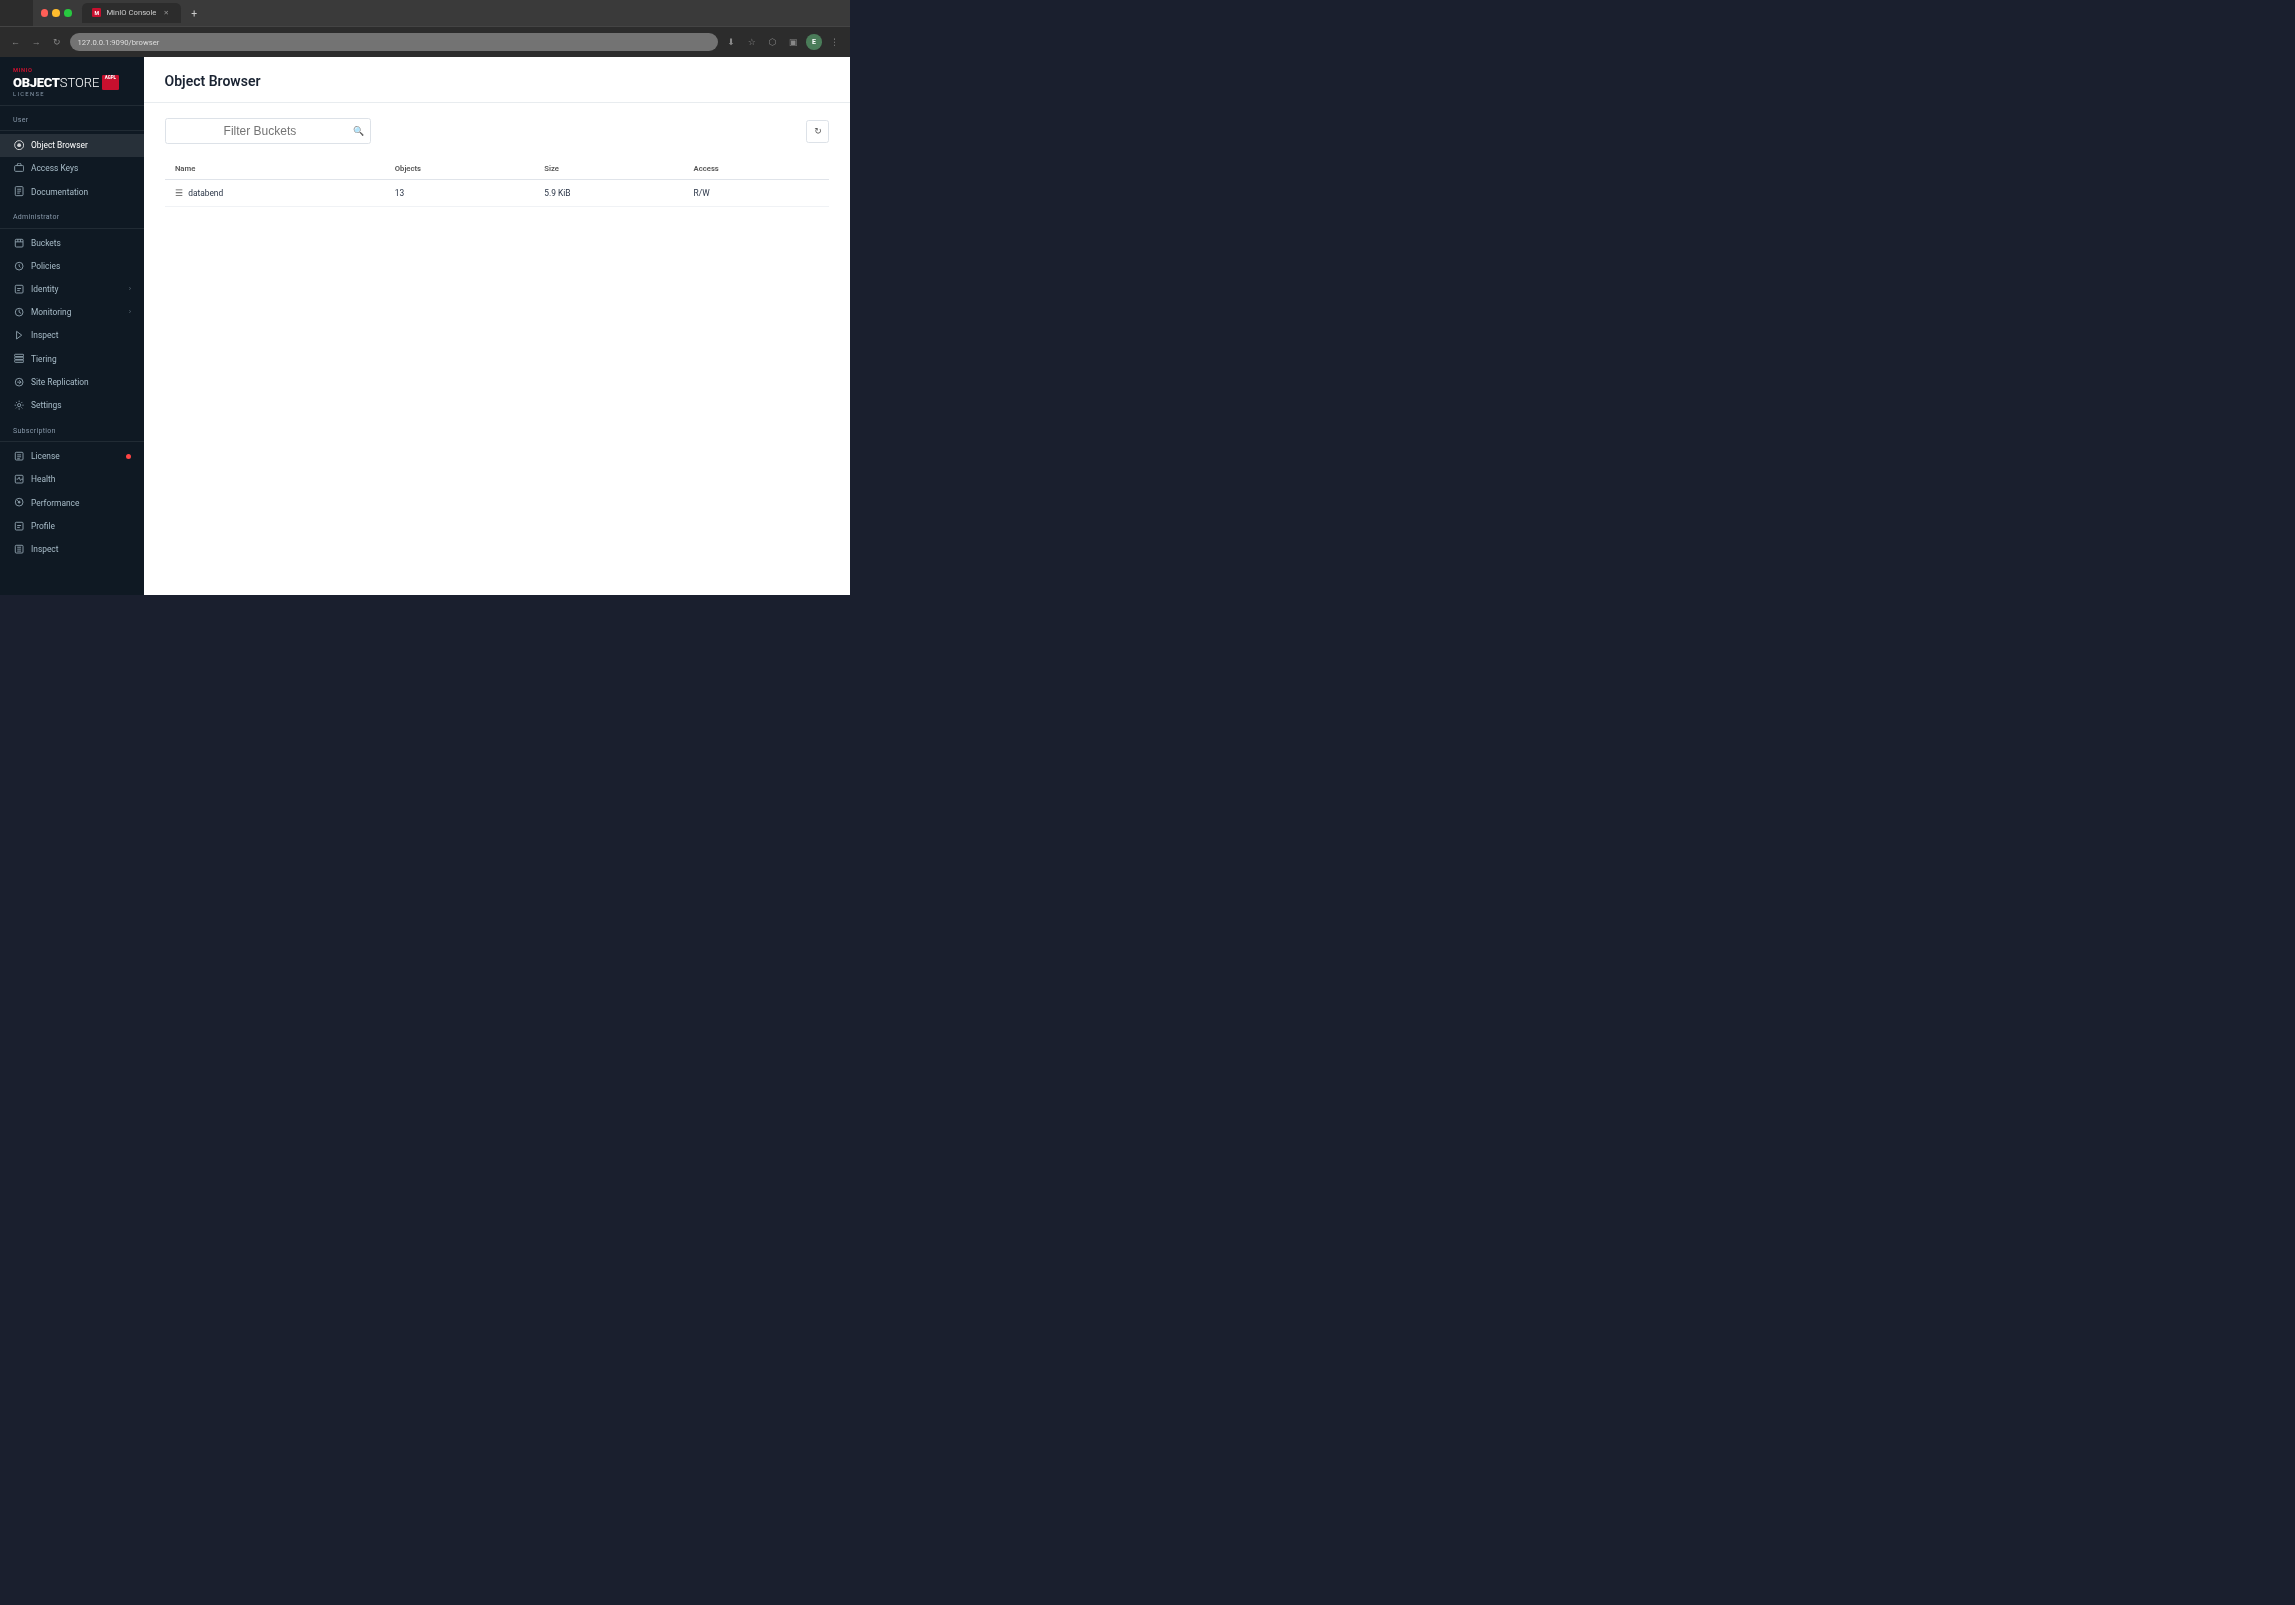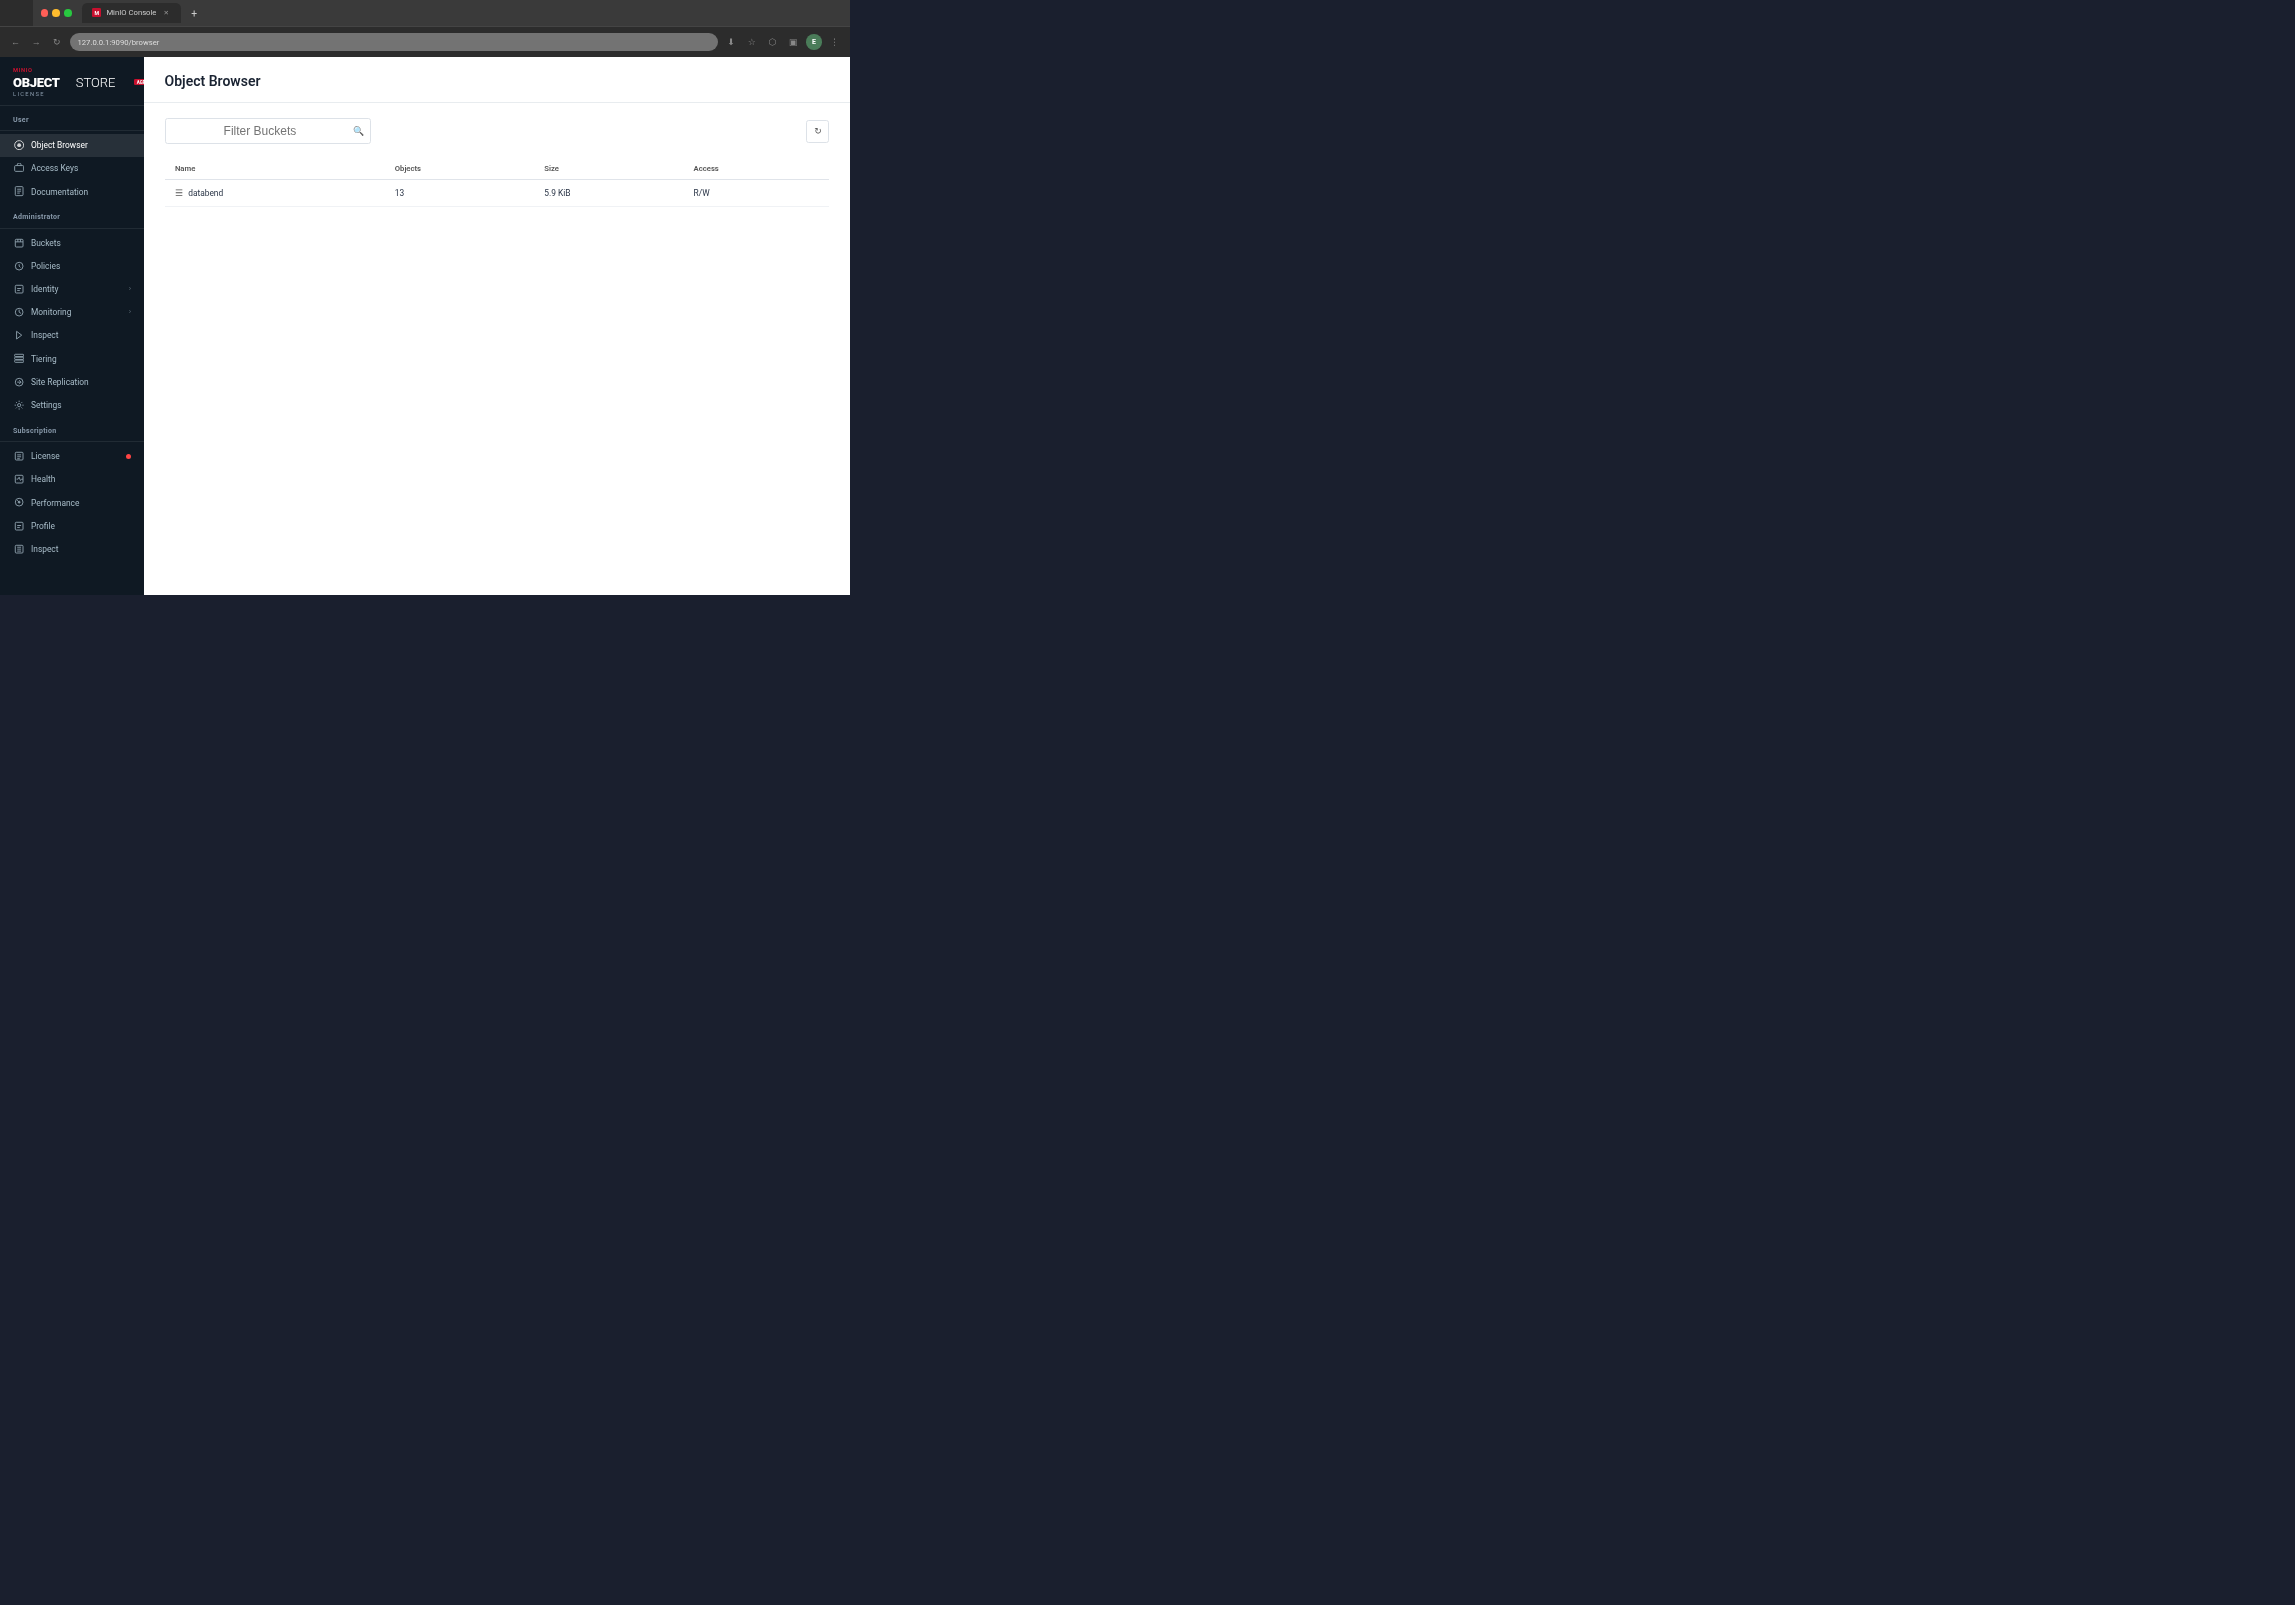--- a/index.html
+++ b/index.html
@@ -26,27 +26,27 @@
     .nav-icon { width: 15.5px; height: 15.5px; display: flex; align-items: center; justify-content: center; color: #888; cursor: pointer; font-size: 9px; }
     .profile-icon { width: 15.5px; height: 15.5px; border-radius: 50%; background: #4a7c59; display: flex; align-items: center; justify-content: center; color: white; font-size: 7px; font-weight: bold; cursor: pointer; }
 
     
     .app { display: flex; height: calc(595px - 57px); }
 
     
     .sidebar { width: 144px; background: #0f1923; color: #c8d6e5; display: flex; flex-direction: column; overflow-y: auto; flex-shrink: 0; }
     .sidebar-logo { padding: 10.3px 13px 7.7px; border-bottom: 0.6px solid rgba(255,255,255,0.08); }
     .logo-top { font-size: 5.8px; color: #c8102e; font-weight: bold; letter-spacing: 0.6px; margin-bottom: 1.3px; }
-    .logo-main { display: flex; align-items: center; gap: 16px; }
+    .logo-main { display: flex; gap: 0; }
     .logo-text-obj { font-size: 13px; font-weight: 900; color: white; letter-spacing: -0.3px; }
     .logo-text-store { font-size: 13px; font-weight: 300; color: white; }
     .logo-badge { background: #c8102e; color: white; font-size: 4.5px; font-weight: bold; padding: 0.6px 2.6px; border-radius: 1.3px; margin-left: 2.6px; }
     .logo-license { font-size: 5.8px; color: #8899aa; letter-spacing: 1.3px; margin-top: 1.3px; }
 
-    .sidebar-section-label { padding: 10.3px 13px 3.9px; font-size: 7px; color: #8899aa; font-weight: 700; letter-spacing: 0.3px; }
+    .sidebar-section-label { padding: 10.3px 13px 3.9px; font-size: 7px; color: #8899aa; font-weight: 400; letter-spacing: 0.3px; }
     .sidebar-divider { height: 0.6px; background: rgba(255,255,255,0.08); margin: 2.6px 0; }
 
     .sidebar-item { display: flex; align-items: center; gap: 6.4px; padding: 5.8px 13px; cursor: pointer; font-size: 8.4px; color: #a8bcc8; transition: background 0.15s; border-radius: 0; }
     .sidebar-item.active { background: rgba(255,255,255,0.1); color: white; }
     .sidebar-item .item-icon { width: 11.6px; height: 11.6px; display: flex; align-items: center; justify-content: center; font-size: 8.4px; opacity: 0.8; flex-shrink: 0; }
     .sidebar-item .item-label { flex: 1; }
     .sidebar-item .chevron { font-size: 6.4px; opacity: 0.6; }
     .badge-dot { width: 5.2px; height: 5.2px; border-radius: 50%; background: #ff4444; flex-shrink: 0; }
 
     

